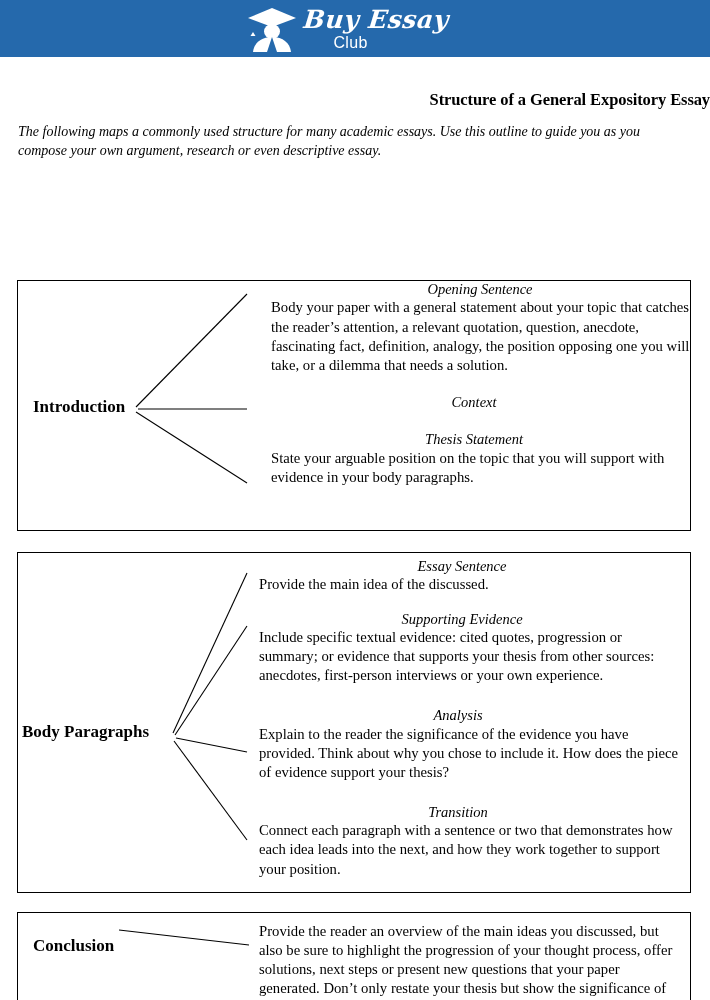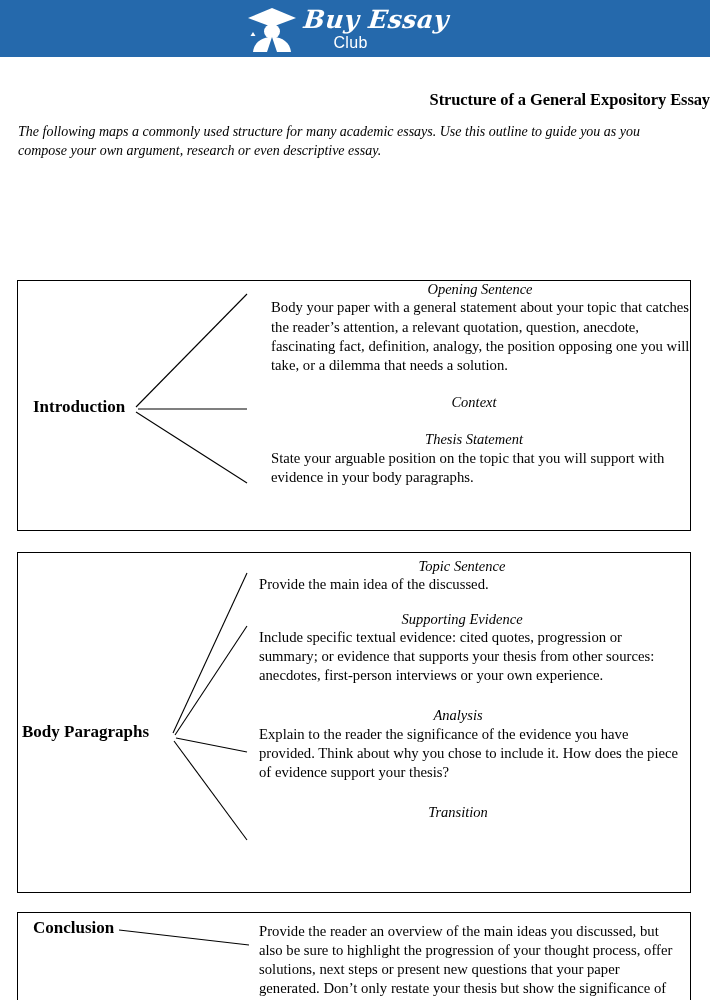--- a/index.html
+++ b/index.html
@@ -91,21 +91,21 @@
   #box-conclusion  { top: 822px;  height: 103px; }
 
   .section-label {
     position: absolute;
     font-weight: bold;
     font-size: 17px;
     white-space: nowrap;
   }
   #label-introduction { left: 15px;  top: 116px; }
   #label-body         { left: 4px;  top: 169px; }
-  #label-conclusion   { left: 15px;  top: 5px;   }
+  #label-conclusion   { left: 15px;  top: 23px;   }
 
   .connector-svg {
     position: absolute;
     left: 0;
     top: 0;
     pointer-events: none;
     overflow: visible;
   }
   .connector-svg line { stroke: #000000; stroke-width: 1.1; }
 
@@ -202,36 +202,37 @@
     <svg class="connector-svg" width="674" height="341">
       <line x1="155" y1="180" x2="229" y2="20"></line>
       <line x1="157" y1="182" x2="229" y2="73"></line>
       <line x1="158" y1="185" x2="229" y2="199"></line>
       <line x1="156" y1="188" x2="229" y2="287"></line>
     </svg>
 
     <div class="content-col" style="left:241px; top:5px;">
 
       <div class="entry">
-        <div class="entry-heading hd-n2">Topic Sentence</div>
+        <div class="entry-heading hd-n2">Essay Sentence</div>
         <div class="entry-body">Provide the main idea of the discussed.</div>
       </div>
 
       <div class="entry" style="">
         <div class="entry-heading hd-n2">Supporting Evidence</div>
         <div class="entry-body">Include specific textual evidence: cited quotes, progression or summary; or evidence that supports your thesis from other sources: anecdotes, first-person interviews or your own experience.</div>
       </div>
 
       <div class="entry" style="margin-top:22px;">
         <div class="entry-heading hd-n3">Analysis</div>
         <div class="entry-body">Explain to the reader the significance of the evidence you have provided. Think about why you chose to include it. How does the piece of evidence support your thesis?</div>
       </div>
 
       <div class="entry" style="margin-top:22px;">
         <div class="entry-heading hd-n3">Transition</div>
+        <div class="entry-body">Connect each paragraph with a sentence or two that demonstrates how each idea leads into the next, and how they work together to support your position.</div>
       </div>
 
     </div>
   </div>
 
   <div class="section-box" id="box-conclusion">
 
     <div class="section-label" id="label-conclusion">Conclusion</div>
 
     <svg class="connector-svg" width="674" height="103">

